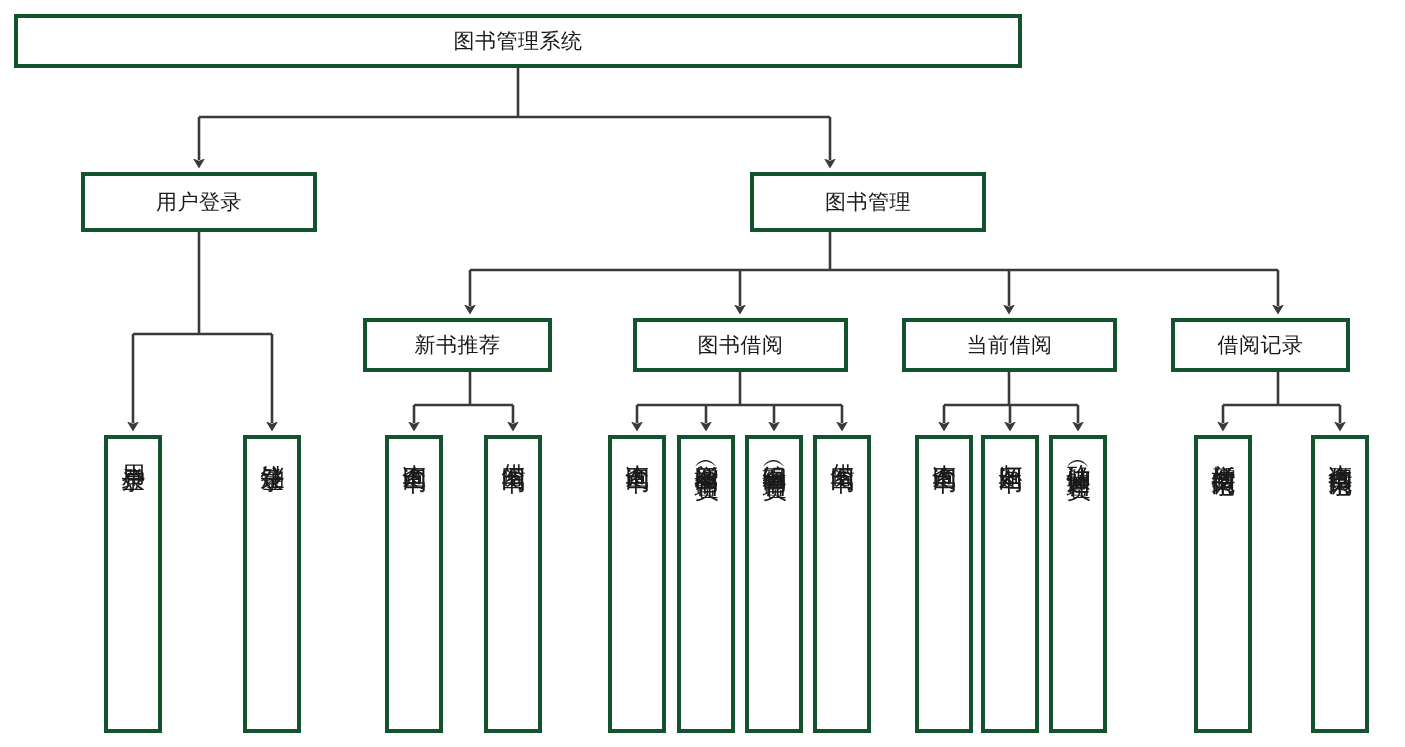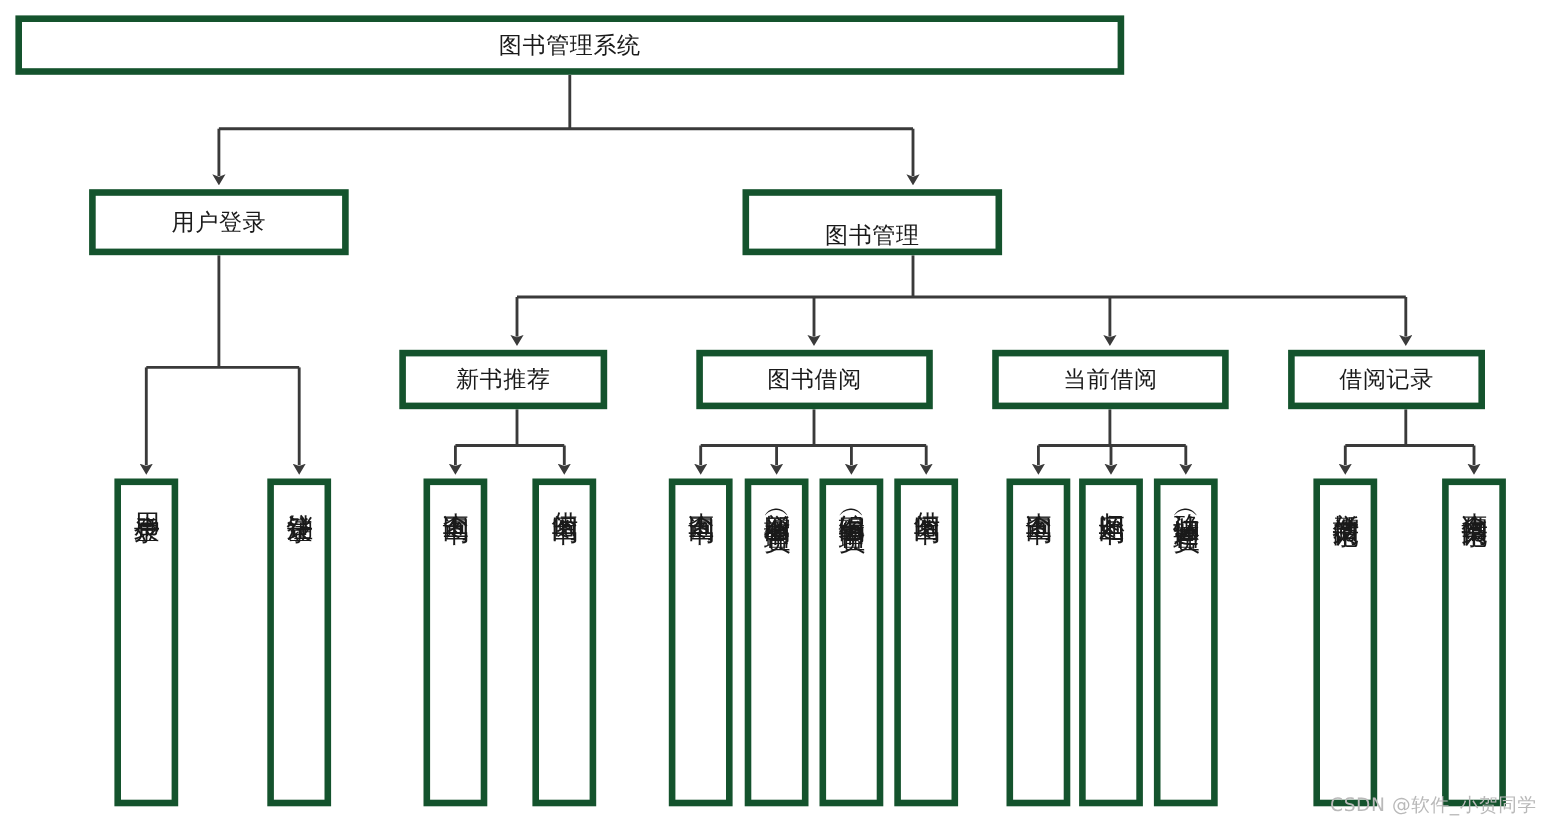--- a/index.html
+++ b/index.html
@@ -23,21 +23,21 @@
     left: 0;
     top: 0;
     width: 1405px;
     height: 747px;
     pointer-events: none;
   }
   .node {
     position: absolute;
     box-sizing: border-box;
     background: #ffffff;
-    border: 6px solid #14532d;
+    border: 4px solid #14532d;
     display: flex;
     align-items: center;
     justify-content: center;
     color: #1a1a1a;
   }
   .node .node-label {
     display: block;
     text-align: center;
     line-height: 1.16;
     white-space: pre-line;
@@ -124,21 +124,21 @@
     </g>
   </svg>
 
   <div class="node horizontal" style="left:14px; top:14px; width:1008px; height:54px;">
     <span class="node-label">图书管理系统</span>
   </div>
 
   <div class="node horizontal" style="left:81px; top:172px; width:236px; height:60px;">
     <span class="node-label">用户登录</span>
   </div>
-  <div class="node horizontal" style="left:675px; top:172px; width:236px; height:60px;align-items:flex-end;">
+  <div class="node horizontal" style="left:750px; top:172px; width:236px; height:60px;">
     <span class="node-label">图书管理</span>
   </div>
 
   <div class="node horizontal" style="left:363px; top:318px; width:189px; height:54px;">
     <span class="node-label">新书推荐</span>
   </div>
   <div class="node horizontal" style="left:633px; top:318px; width:215px; height:54px;">
     <span class="node-label">图书借阅</span>
   </div>
   <div class="node horizontal" style="left:902px; top:318px; width:215px; height:54px;">
@@ -185,15 +185,14 @@
     <span class="node-label">确认归还（管理员）</span>
   </div>
 
   <div class="node vertical" style="left:1194px; top:435px; width:58px; height:298px;">
     <span class="node-label">新增借阅记录</span>
   </div>
   <div class="node vertical" style="left:1311px; top:435px; width:58px; height:298px;">
     <span class="node-label">查询借阅记录</span>
   </div>
 
-  <div id="watermark">CSDN @软件_小贺同学</div>
 
 </div>
 
 </body></html>

